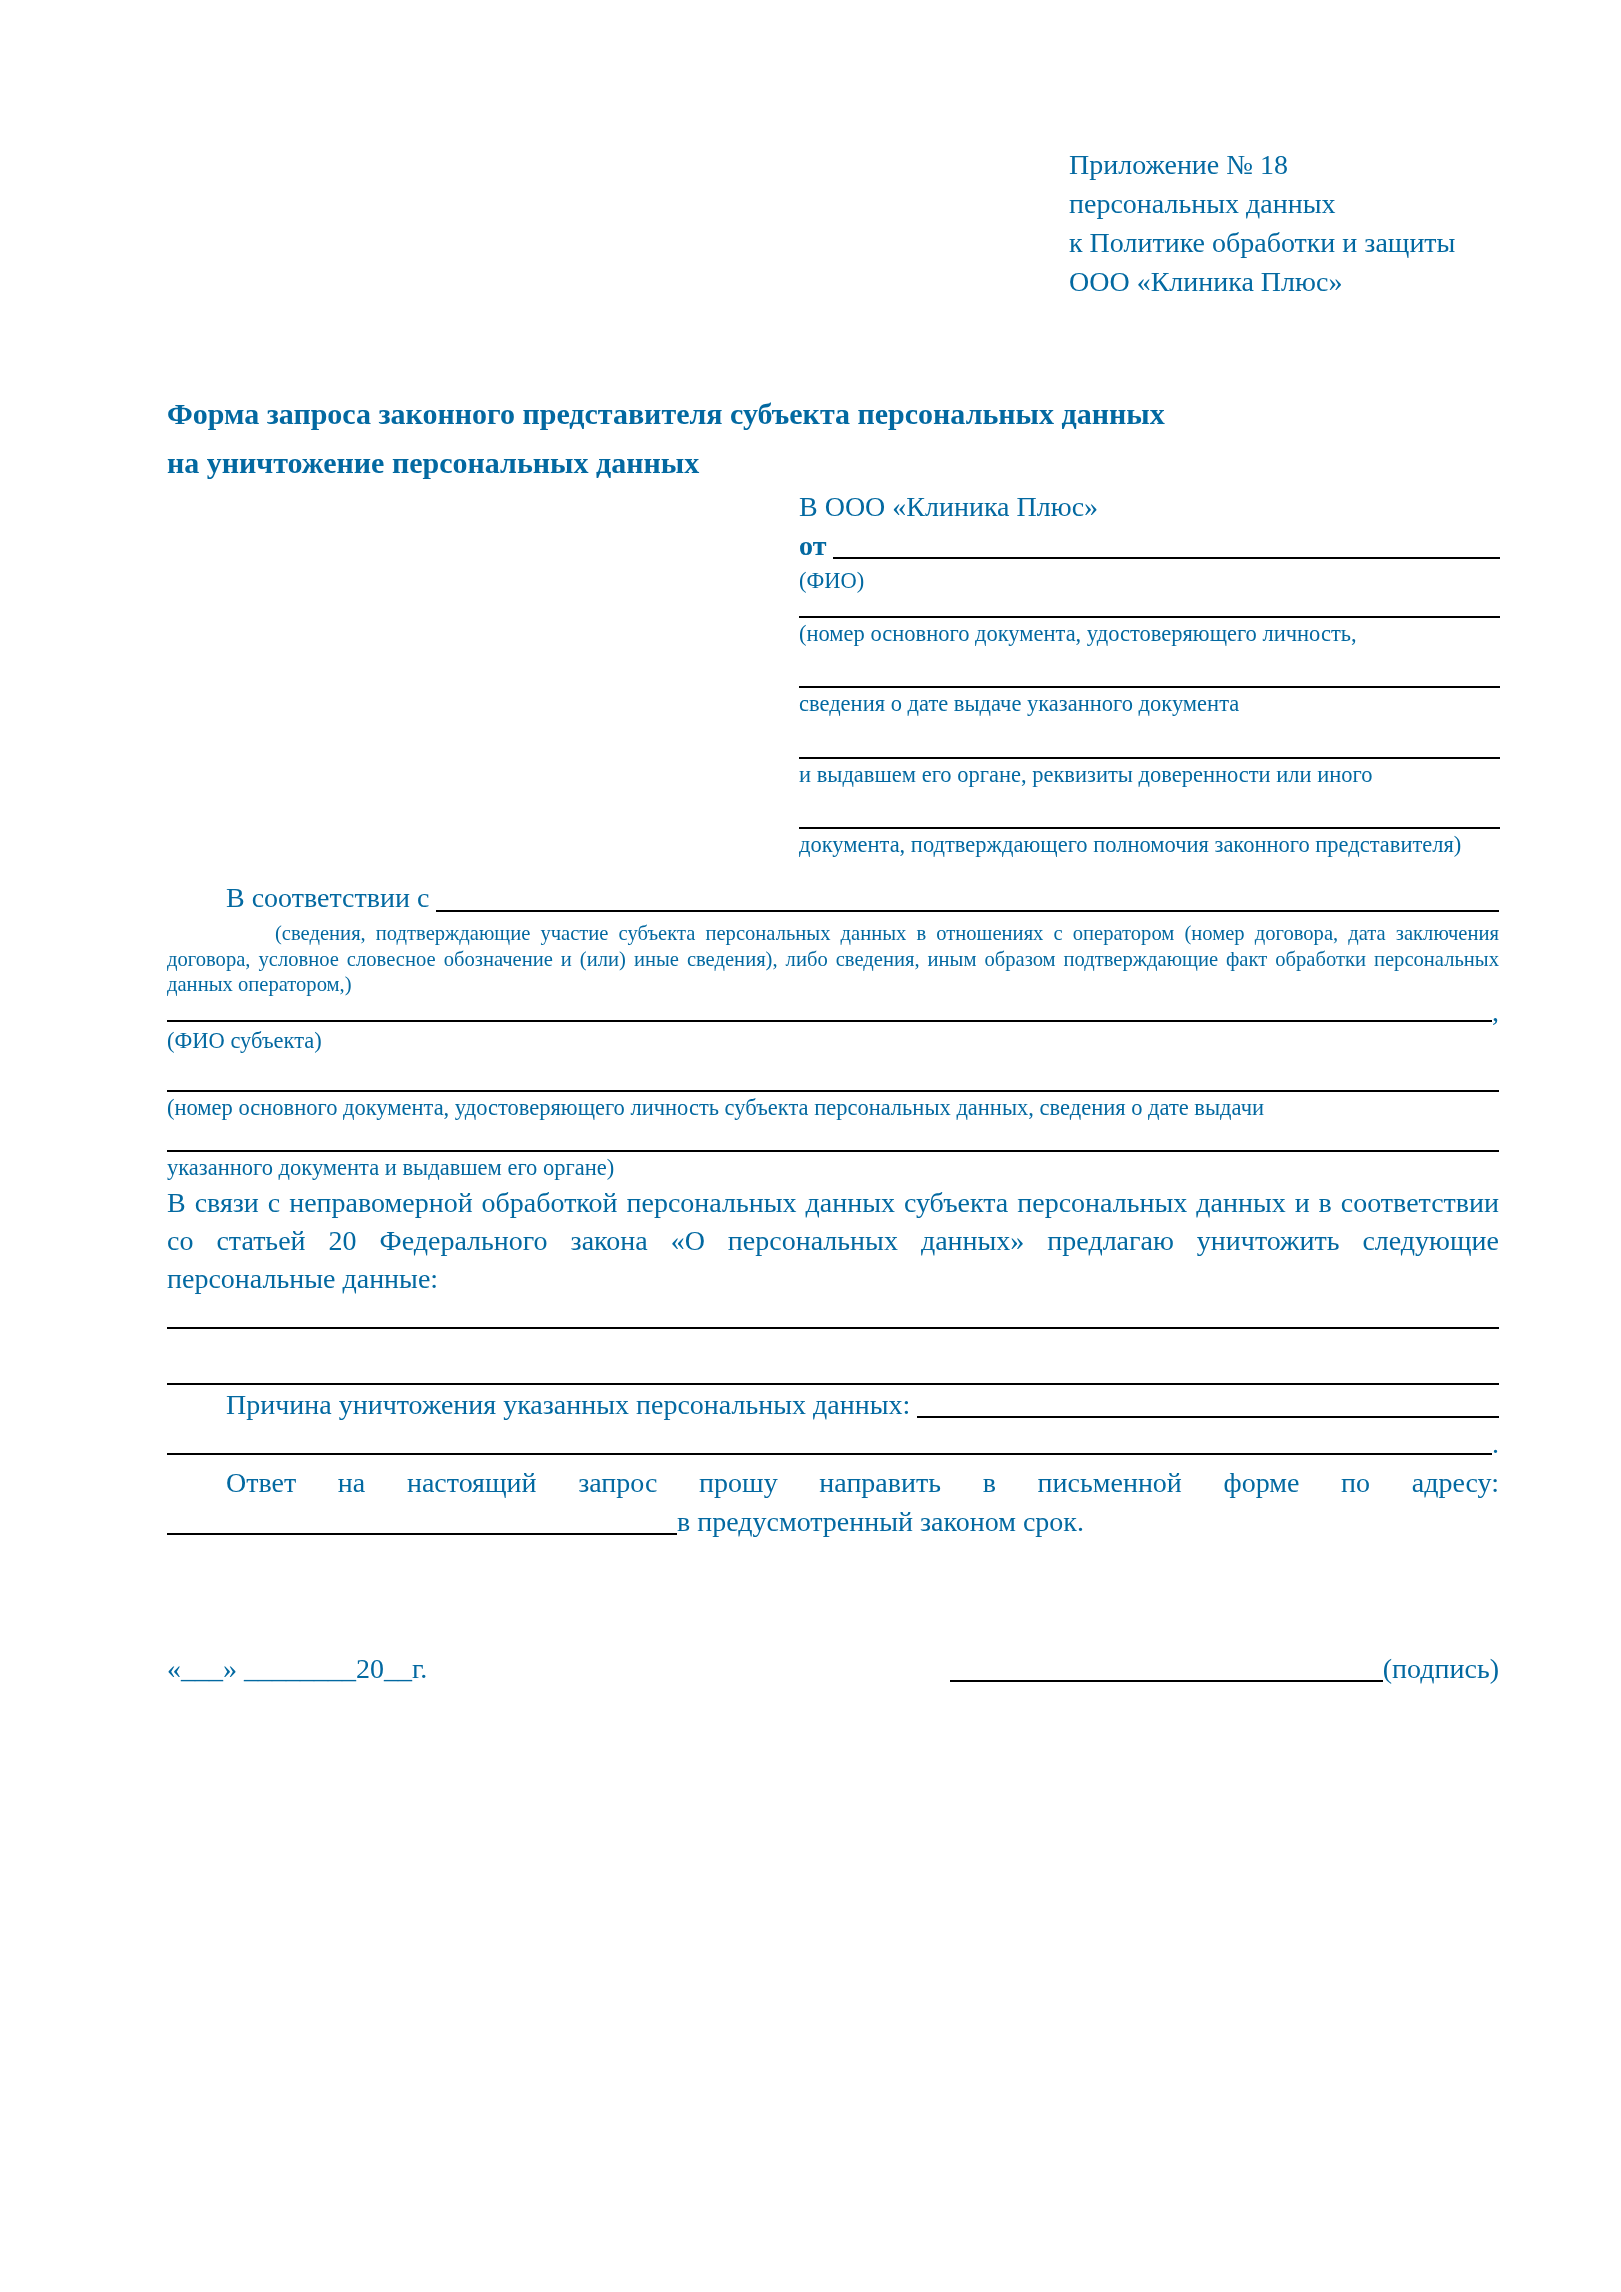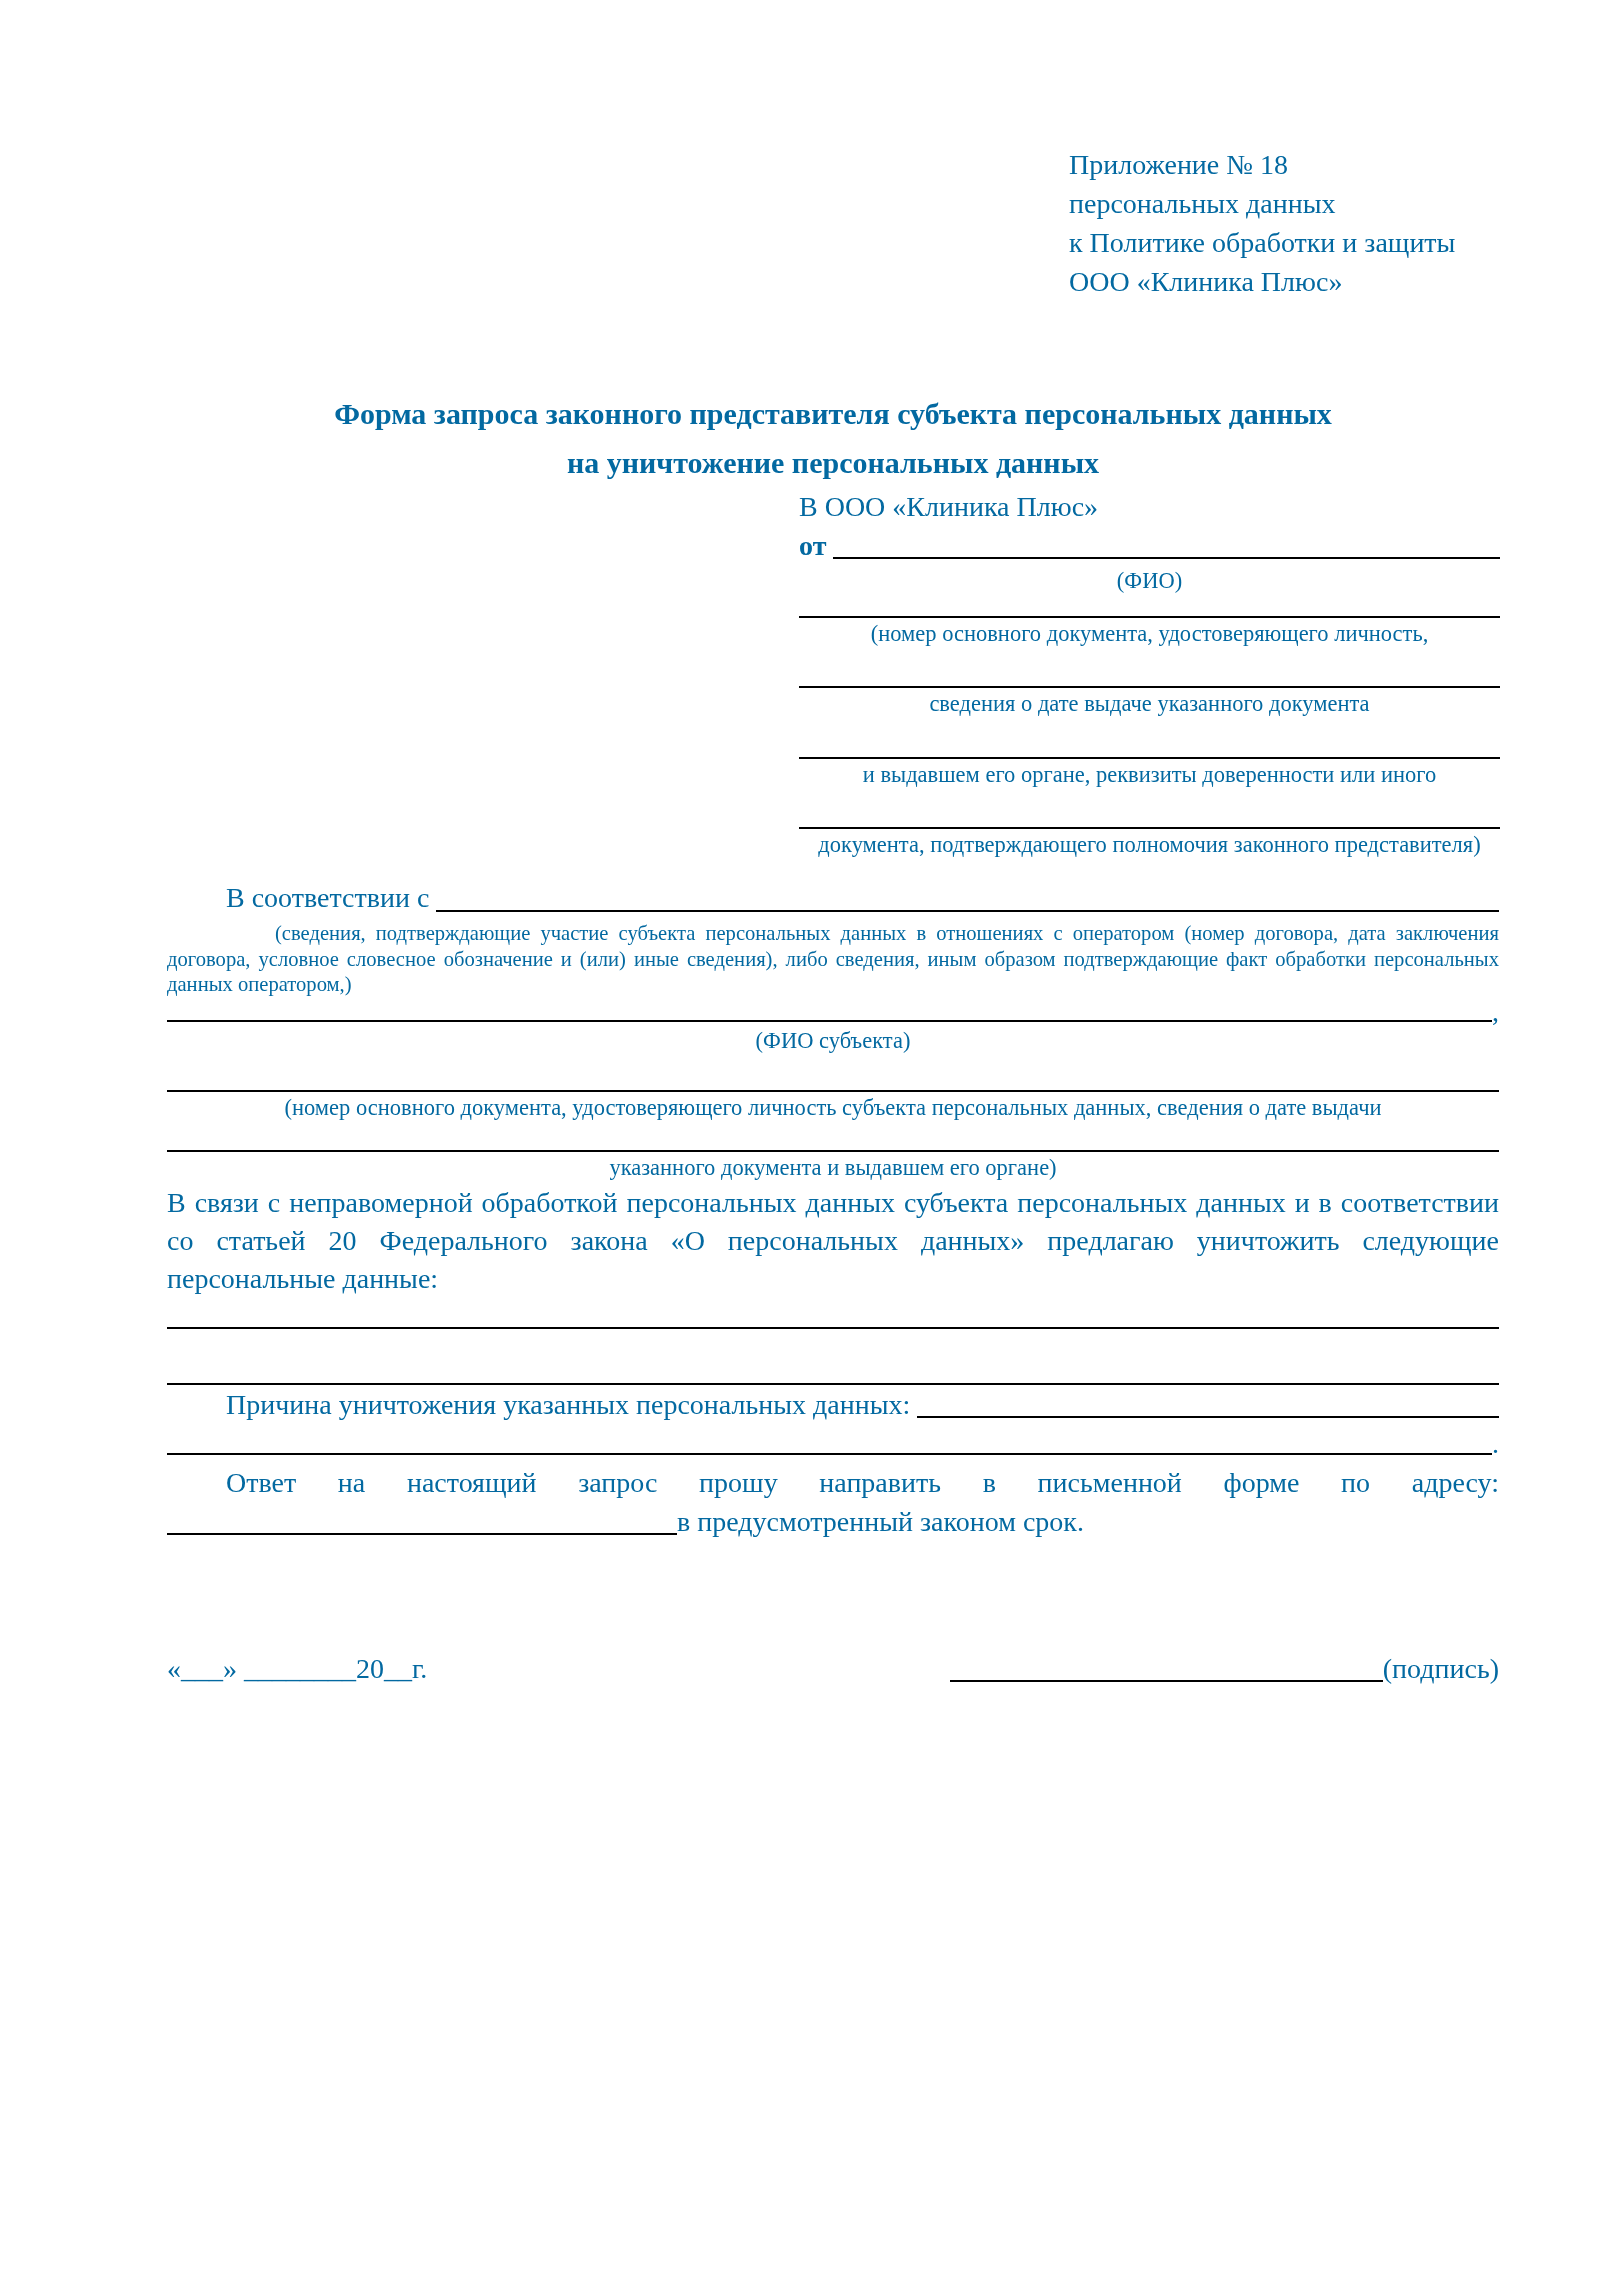--- a/index.html
+++ b/index.html
@@ -24,21 +24,20 @@
 
   
   .appendix {
     margin-left: 902px;
     line-height: 39px;
   }
 
   
   .doc-title {
     margin-top: 88px;
-    text-align: center;
     font-weight: bold;
     font-size: 30px;
     line-height: 49px;
   }
 
   
   .addressee {
     margin-left: 632px;
     width: 701px;
   }
@@ -51,21 +50,20 @@
   }
   .from-row .label { white-space: pre; }
   .fill {
     flex: 1;
     border-bottom: 2px solid #000;
     margin-bottom: 5.9px;
   }
   .cap {
     font-size: 22.5px;
     line-height: 27.4px;
-    text-align: center;
     margin-top: 2px;
   }
   .blank-line {
     height: 23.5px;
     border-bottom: 2px solid #000;
   }
   .addressee .blank-line { margin-top: 17.6px; }
   .addressee .blank-line.first { margin-top: 0; }
 
   

